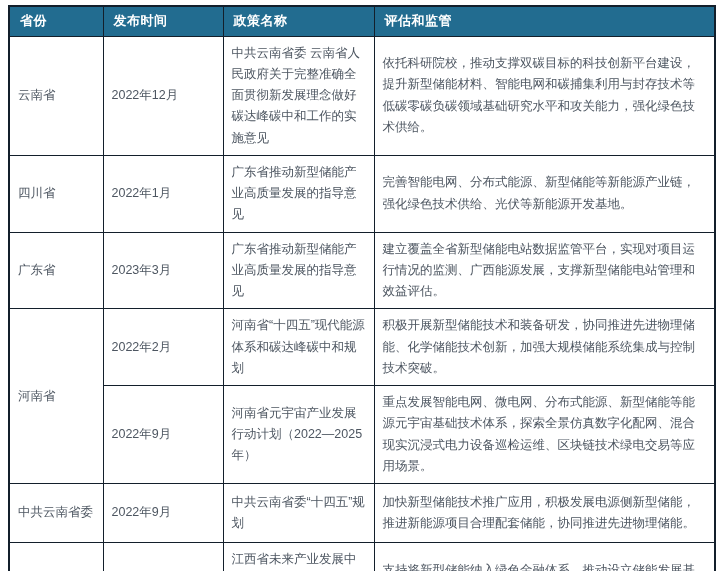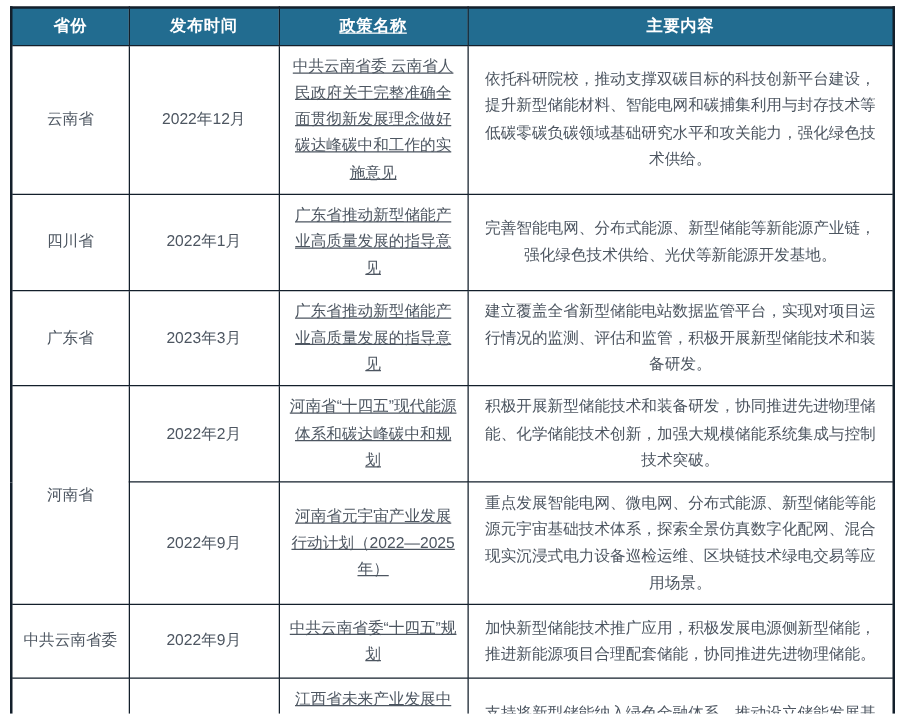--- a/index.html
+++ b/index.html
@@ -19,82 +19,82 @@
   table.policy-table {
     border-collapse: collapse;
     width: 706px;
     table-layout: fixed;
     border: 2px solid #131f2b;
   }
   table.policy-table th,
   table.policy-table td {
     border: 1.5px solid #131f2b;
     vertical-align: middle;
-    text-align: center;
+    text-align: left;
     box-sizing: border-box;
     padding: 6px 8px;
     font-size: 12.5px;
     line-height: 1.7;
     color: #4d5661;
     word-break: break-all;
     margin-left: 45px;
   }
   table.policy-table thead th {
     background: #226c90;
     color: #ffffff;
     font-weight: bold;
     font-size: 13px;
     height: 30px;
     padding: 4px 10px;
     line-height: 1.3;
     letter-spacing: 0.5px;
   }
   .col-province { width: 94px; }
   .col-date     { width: 120px; }
-  .col-policy   { width: 151px; text-decoration: underline; }
+  .col-policy   { width: 151px; }
   .col-content  { width: 341px; }
   tbody tr.r0 { height: 117px; }
   tbody tr.r1 { height: 66px; }
   tbody tr.r2 { height: 70px; }
   tbody tr.r3 { height: 68px; }
   tbody tr.r4 { height: 88px; }
   tbody tr.r5 { height: 59px; }
   tbody tr.r6 { height: 64px; }
 </style>
 </head>
 <body>
 
 <div class="page">
   <table class="policy-table">
     <thead>
       <tr>
         <th class="col-province">省份</th>
         <th class="col-date">发布时间</th>
         <th class="col-policy">政策名称</th>
-        <th class="col-content">主要内容</th>
+        <th class="col-content">评估和监管</th>
       </tr>
     </thead>
     <tbody>
         <tr class="r0">
           <td class="col-province">云南省</td>
           <td class="col-date">2022年12月</td>
           <td class="col-policy">中共云南省委 云南省人民政府关于完整准确全面贯彻新发展理念做好碳达峰碳中和工作的实施意见</td>
           <td class="col-content">依托科研院校，推动支撑双碳目标的科技创新平台建设，提升新型储能材料、智能电网和碳捕集利用与封存技术等低碳零碳负碳领域基础研究水平和攻关能力，强化绿色技术供给。</td>
         </tr>
         <tr class="r1">
           <td class="col-province">四川省</td>
           <td class="col-date">2022年1月</td>
           <td class="col-policy">广东省推动新型储能产业高质量发展的指导意见</td>
           <td class="col-content">完善智能电网、分布式能源、新型储能等新能源产业链，强化绿色技术供给、光伏等新能源开发基地。</td>
         </tr>
         <tr class="r2">
           <td class="col-province">广东省</td>
           <td class="col-date">2023年3月</td>
           <td class="col-policy">广东省推动新型储能产业高质量发展的指导意见</td>
-          <td class="col-content">建立覆盖全省新型储能电站数据监管平台，实现对项目运行情况的监测、评估和监管，积极开展新型储能技术和装备研发。</td>
+          <td class="col-content">建立覆盖全省新型储能电站数据监管平台，实现对项目运行情况的监测、广西能源发展，支撑新型储能电站管理和效益评估。</td>
         </tr>
         <tr class="r3">
           <td class="col-province" rowspan="2">河南省</td>
           <td class="col-date">2022年2月</td>
           <td class="col-policy">河南省“十四五”现代能源体系和碳达峰碳中和规划</td>
           <td class="col-content">积极开展新型储能技术和装备研发，协同推进先进物理储能、化学储能技术创新，加强大规模储能系统集成与控制技术突破。</td>
         </tr>
         <tr class="r4">
           <td class="col-date">2022年9月</td>
           <td class="col-policy">河南省元宇宙产业发展行动计划（2022—2025年）</td>

